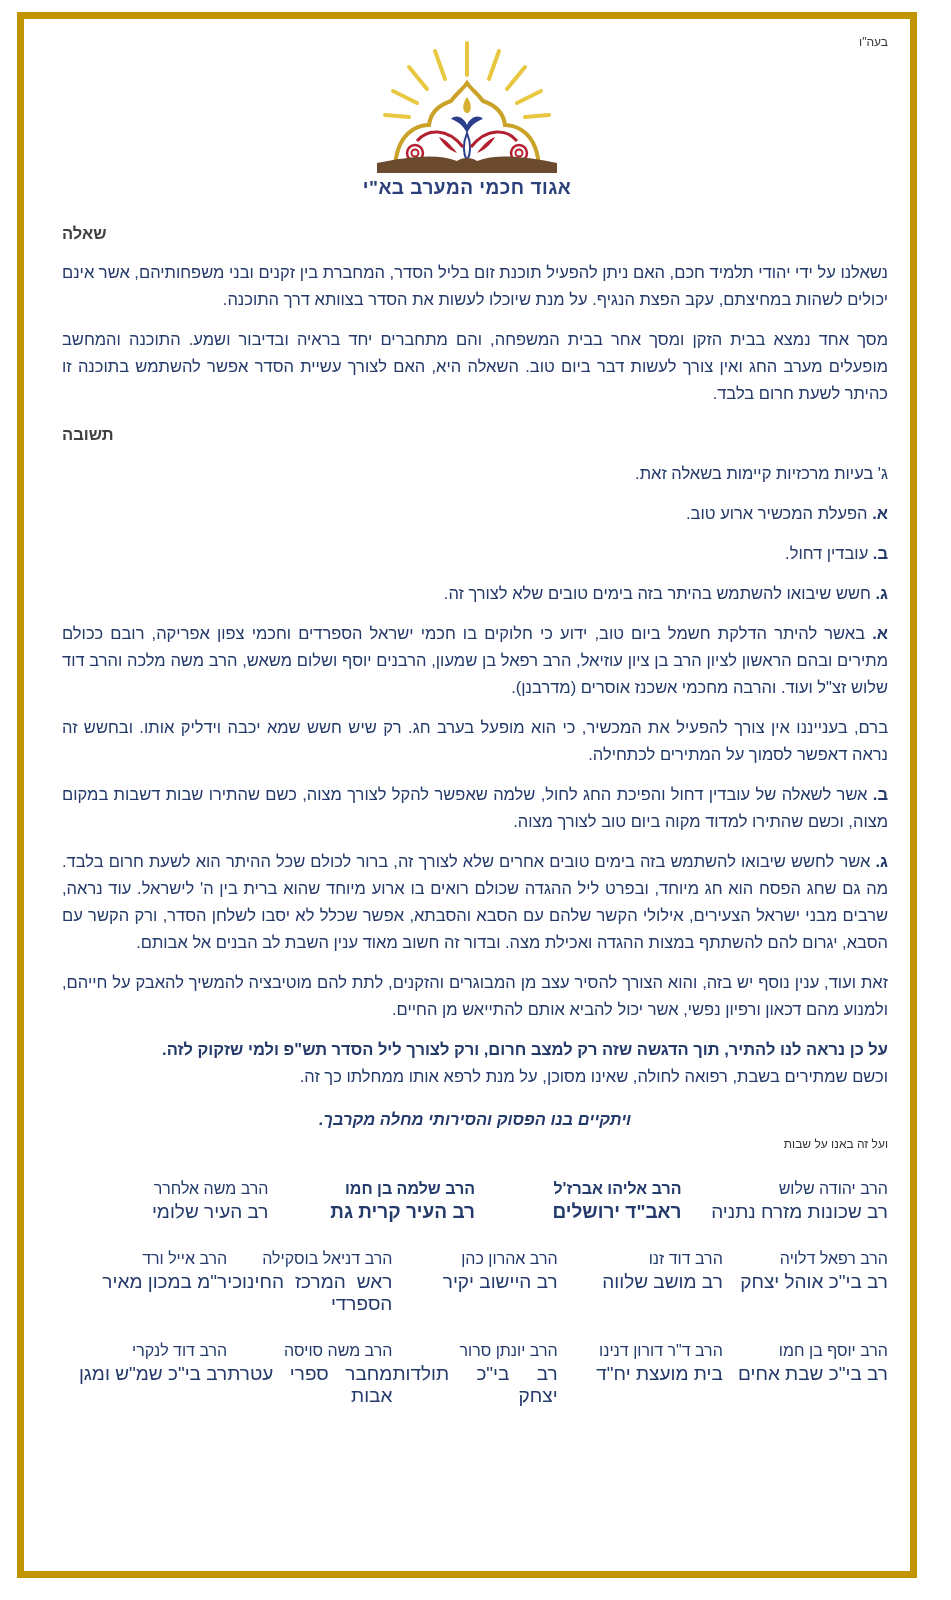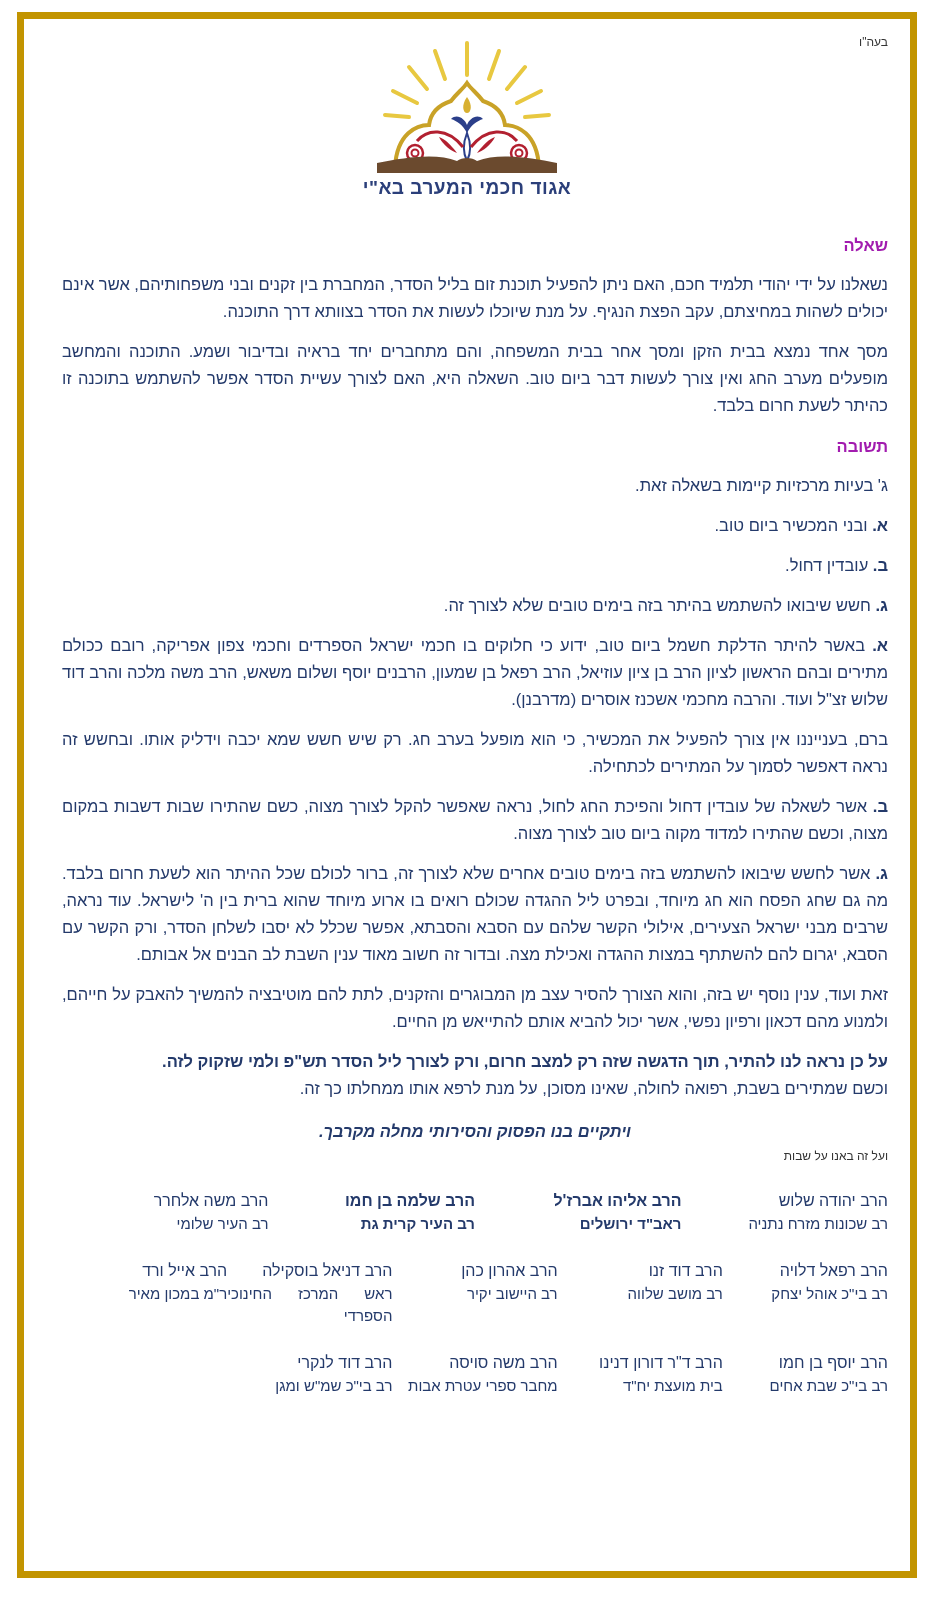--- a/index.html
+++ b/index.html
@@ -5,32 +5,32 @@
     html, body { margin: 0; padding: 0; background: #ffffff; }
     body { width: 951px; height: 1600px; position: relative; overflow: hidden;
            font-family: "Liberation Sans", "DejaVu Sans", sans-serif; color: #243a6b; }
     .frame { position: absolute; left: 17px; top: 12px; width: 900px; height: 1566px;
              border: 7px solid #c29400; box-sizing: border-box; background: #fff; }
     .corner-note { position: absolute; top: 16px; right: 22px; font-size: 12px; color: #333; }
     .logo { position: absolute; top: 14px; left: 50%; transform: translateX(-50%); width: 240px; height: 168px; }
     .logo-text { position: absolute; bottom: 2px; left: 0; right: 0; text-align: center; font-weight: bold;
                  font-size: 19px; color: #2b3f7a; letter-spacing: 0.5px; }
     .content { position: absolute; top: 205px; left: 38px; right: 22px; direction: rtl; text-align: justify; }
-    .heading { text-align: right; font-weight: bold; font-size: 16.5px; margin: 12px 0 16px 0; color: #a21caf; }
+    .heading { text-align: left; font-weight: bold; font-size: 16.5px; margin: 0 0 16px 0; color: #404040; }
     p { margin: 0 0 13px 0; font-size: 16.5px; line-height: 27px; }
     .bold-label { font-weight: bold; }
     .strong-line { font-weight: bold; }
     .center-bold { text-align: center; font-weight: bold; margin-top: 16px; margin-bottom: 4px; font-style: italic; }
     .sig-intro { font-size: 12px; color: #333; margin: 0 0 26px 0; }
     .sig-grid { display: grid; direction: rtl; row-gap: 26px; }
     .row4 { grid-template-columns: repeat(4, 1fr); }
     .row5 { grid-template-columns: repeat(5, 1fr); }
     .sig { }
     .sig .name { font-size: 16px; line-height: 24px; }
-    .sig .title { font-size: 15px; line-height: 22px; }
+    .sig .title { font-size: 19px; line-height: 22px; }
     .sig.bold .name, .sig.bold .title { font-weight: bold; }
     .sig-rows { display: flex; flex-direction: column; gap: 24px; }
   </style>
 </head>
 <body>
 
 <div class="frame">
   <div class="corner-note">בעה"ו</div>
 
   <div class="logo">
@@ -64,27 +64,27 @@
   </div>
 
   <div class="content">
     <div class="heading">שאלה</div>
     <p>נשאלנו על ידי יהודי תלמיד חכם, האם ניתן להפעיל תוכנת זום בליל הסדר, המחברת בין זקנים ובני משפחותיהם,  אשר אינם יכולים לשהות במחיצתם, עקב הפצת הנגיף. על מנת שיוכלו לעשות את הסדר בצוותא דרך התוכנה.</p>
     <p>מסך אחד נמצא בבית הזקן ומסך אחר בבית המשפחה, והם מתחברים יחד בראיה ובדיבור ושמע. התוכנה והמחשב מופעלים מערב החג ואין צורך לעשות דבר ביום טוב. השאלה היא, האם לצורך עשיית הסדר אפשר להשתמש בתוכנה זו כהיתר לשעת חרום בלבד.</p>
 
     <div class="heading" style="margin-top:18px">תשובה</div>
     <p>ג' בעיות מרכזיות קיימות בשאלה זאת.</p>
 
-    <p><span class="bold-label">א.</span><span> ובני המכשיר ביום טוב.</span></p>
+    <p><span class="bold-label">א.</span><span> הפעלת המכשיר ארוע טוב.</span></p>
     <p><span class="bold-label">ב.</span><span> עובדין דחול.</span></p>
     <p><span class="bold-label">ג.</span><span> חשש שיבואו להשתמש בהיתר בזה בימים טובים שלא לצורך זה.</span></p>
 
     <p><span class="bold-label">א.</span><span> באשר להיתר הדלקת חשמל ביום טוב, ידוע כי חלוקים בו חכמי ישראל הספרדים וחכמי צפון אפריקה, רובם ככולם מתירים ובהם הראשון לציון הרב בן ציון עוזיאל, הרב רפאל בן שמעון, הרבנים יוסף ושלום משאש, הרב משה מלכה והרב דוד שלוש זצ"ל ועוד. והרבה מחכמי אשכנז אוסרים (מדרבנן).</span></p>
     <p><span class="bold-label"></span><span>ברם, בענייננו אין צורך להפעיל את המכשיר, כי הוא מופעל בערב חג. רק שיש חשש שמא יכבה וידליק אותו. ובחשש זה נראה דאפשר לסמוך על המתירים לכתחילה.</span></p>
-    <p><span class="bold-label">ב.</span><span> אשר לשאלה של עובדין דחול והפיכת החג לחול, נראה שאפשר להקל לצורך מצוה, כשם שהתירו שבות דשבות במקום מצוה, וכשם שהתירו למדוד מקוה ביום טוב לצורך מצוה.</span></p>
+    <p><span class="bold-label">ב.</span><span> אשר לשאלה של עובדין דחול והפיכת החג לחול, שלמה שאפשר להקל לצורך מצוה, כשם שהתירו שבות דשבות במקום מצוה, וכשם שהתירו למדוד מקוה ביום טוב לצורך מצוה.</span></p>
     <p><span class="bold-label">ג.</span><span> אשר לחשש שיבואו להשתמש בזה בימים טובים אחרים שלא לצורך זה, ברור לכולם שכל ההיתר הוא לשעת חרום בלבד. מה גם שחג הפסח הוא חג מיוחד, ובפרט ליל ההגדה שכולם רואים בו ארוע מיוחד שהוא ברית בין ה' לישראל. עוד נראה, שרבים מבני ישראל הצעירים, אילולי הקשר שלהם עם הסבא והסבתא, אפשר שכלל לא יסבו לשלחן הסדר, ורק הקשר עם הסבא, יגרום להם להשתתף במצות ההגדה ואכילת מצה. ובדור זה חשוב מאוד ענין השבת לב הבנים אל אבותם.</span></p>
     <p><span class="bold-label"></span><span>זאת ועוד, ענין נוסף יש בזה, והוא הצורך להסיר עצב מן המבוגרים והזקנים, לתת להם מוטיבציה להמשיך להאבק על חייהם, ולמנוע מהם דכאון ורפיון נפשי, אשר יכול להביא אותם להתייאש מן החיים.</span></p>
 
     <p style="margin-bottom:0"><span class="strong-line">על כן נראה לנו להתיר, תוך הדגשה שזה רק למצב חרום, ורק לצורך ליל הסדר תש"פ ולמי שזקוק לזה.</span><br><span>וכשם שמתירים בשבת, רפואה לחולה, שאינו מסוכן, על מנת לרפא אותו ממחלתו כך זה.</span></p>
 
     <p class="center-bold">ויתקיים בנו הפסוק והסירותי מחלה מקרבך.</p>
     <div class="sig-intro">ועל זה באנו על שבות</div>
 
     <div class="sig-rows">
       <div class="sig-grid row4">
@@ -130,20 +130,24 @@
       <div class="sig-grid row5">
         <div class="sig">
             <div class="name">הרב יוסף בן חמו</div>
             <div class="title">רב בי"כ שבת אחים</div>
           </div>
         <div class="sig">
             <div class="name">הרב ד"ר דורון דנינו</div>
             <div class="title">בית מועצת יח"ד</div>
           </div>
         <div class="sig">
+            <div class="name">הרב יונתן סרור</div>
+            <div class="title">רב בי"כ תולדות יצחק</div>
+          </div>
+        <div class="sig">
             <div class="name">הרב משה סויסה</div>
             <div class="title">מחבר ספרי עטרת אבות</div>
           </div>
         <div class="sig">
             <div class="name">הרב דוד לנקרי</div>
             <div class="title">רב בי"כ שמ"ש ומגן</div>
           </div>
       </div>
     </div>
   </div>

